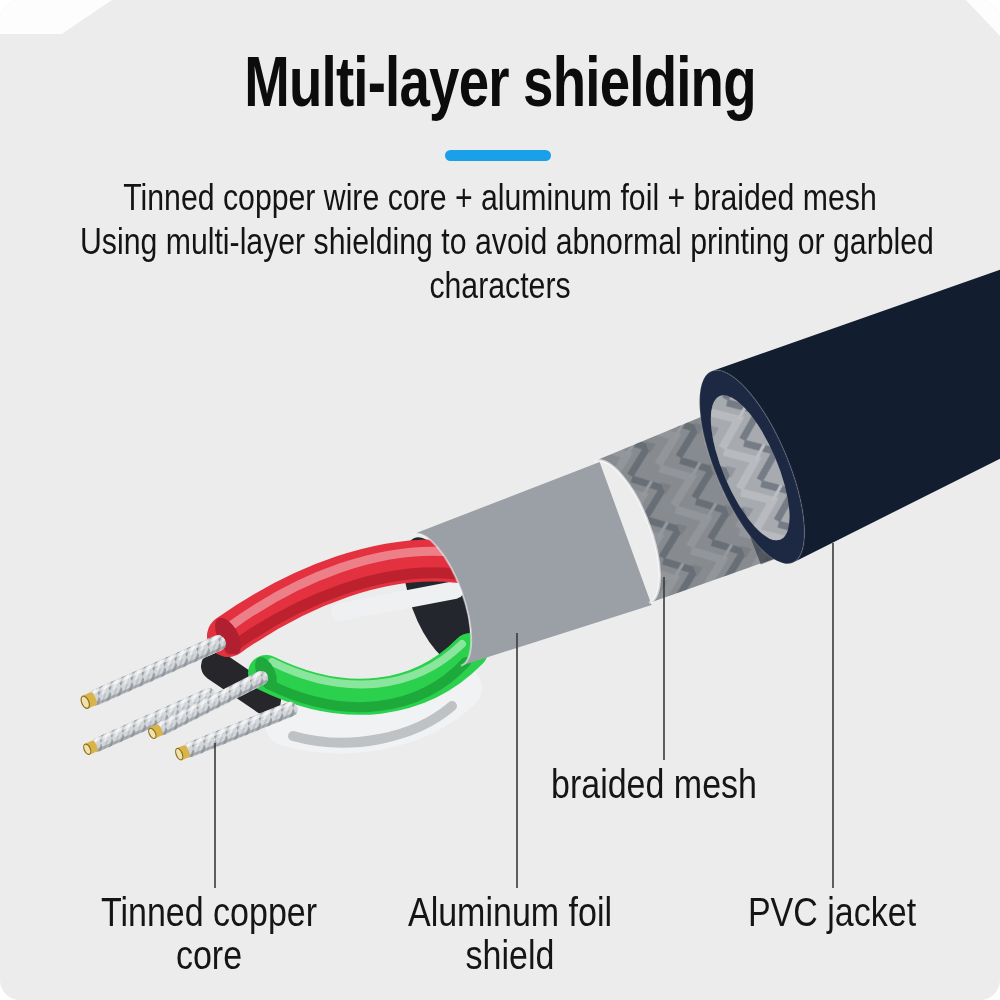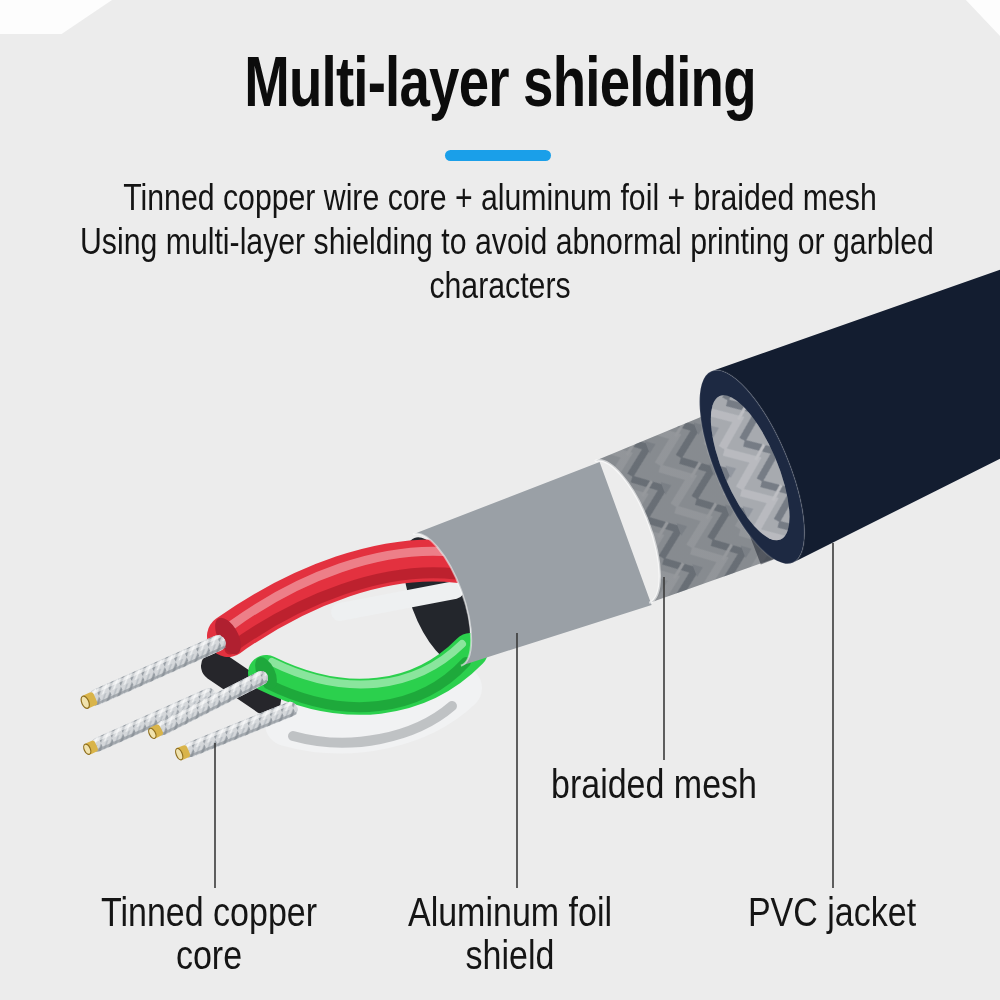--- a/index.html
+++ b/index.html
@@ -1,17 +1,17 @@
 <!DOCTYPE html>
 <html><head>
 <meta charset="utf-8">
 <style>
   html,body{margin:0;padding:0;}
   body{font-family:"Liberation Sans","DejaVu Sans",sans-serif;}
-  .stage{position:relative;width:1000px;height:1000px;background:#ececec;overflow:hidden;}
+  .stage{position:relative;width:1000px;height:1000px;background:#ececec;overflow:hidden;border-radius:20px;}
   .corner{position:absolute;background:#fdfdfd;}
   .corner-tl{top:0;left:0;width:112px;height:34px;clip-path:polygon(0 0,100% 0,55% 100%,0 100%);}
   .corner-tr{top:0;right:0;width:62px;height:36px;clip-path:polygon(45% 0,100% 0,100% 100%);}
   .title{position:absolute;top:42px;left:0;right:0;text-align:center;
          font-size:70px;font-weight:bold;color:#0c0c0c;letter-spacing:-1px;
          transform:scaleX(.78);white-space:nowrap;}
   .divider{position:absolute;top:150px;left:445px;width:106px;height:11px;border-radius:6px;}
   .desc{position:absolute;top:176px;left:0;right:0;text-align:center;
         font-size:36px;line-height:44px;color:#141414;transform:scaleX(.84);white-space:nowrap;}
   .cable-svg{position:absolute;top:0;left:0;}

